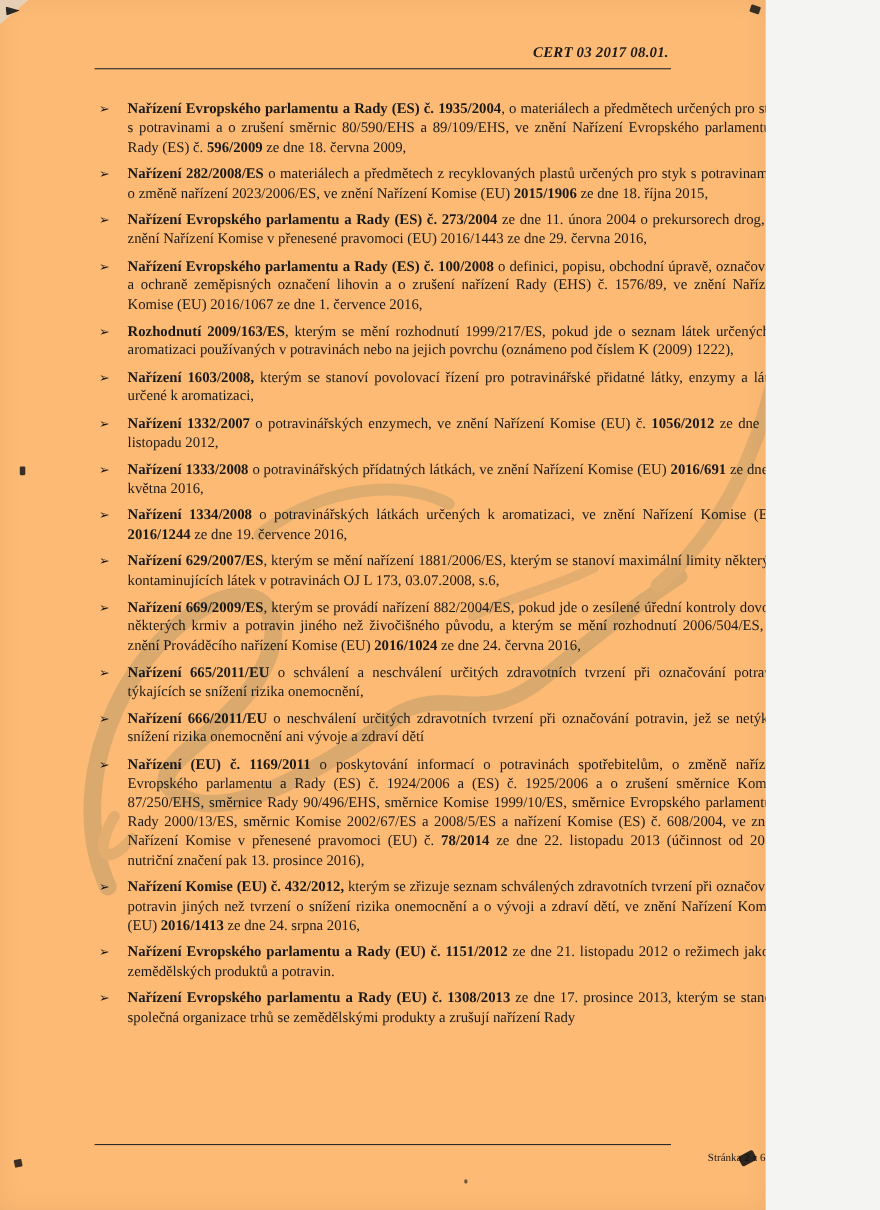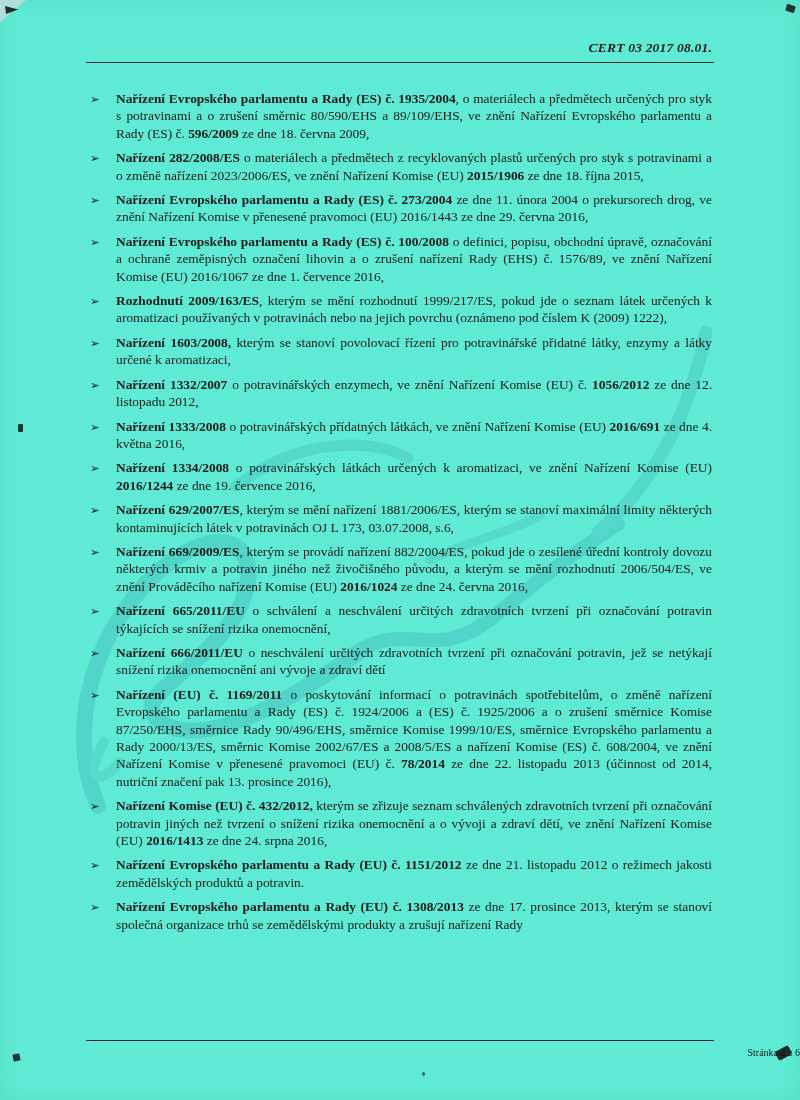--- a/index.html
+++ b/index.html
@@ -4,22 +4,22 @@
 <style>
   * { box-sizing: border-box; }
   html, body { margin: 0; padding: 0; }
   body {
     width: 800px; height: 1100px;
     background: #f4f4f2;
     font-family: "Liberation Serif", "DejaVu Serif", serif;
   }
   .page {
     position: relative;
-    width: 800px; height: 1100px;
-    background: #5eead4;
+    width: 696px; height: 1100px;
+    background: #fdba74;
     overflow: hidden;
     color: #1a1a1a;
     box-shadow: inset 0 0 22px rgba(0,0,0,0.06);
   }
   .header-text {
     position: absolute;
     top: 40px; right: 88px;
     font-style: italic;
     font-weight: bold;
     font-size: 13.5px;

